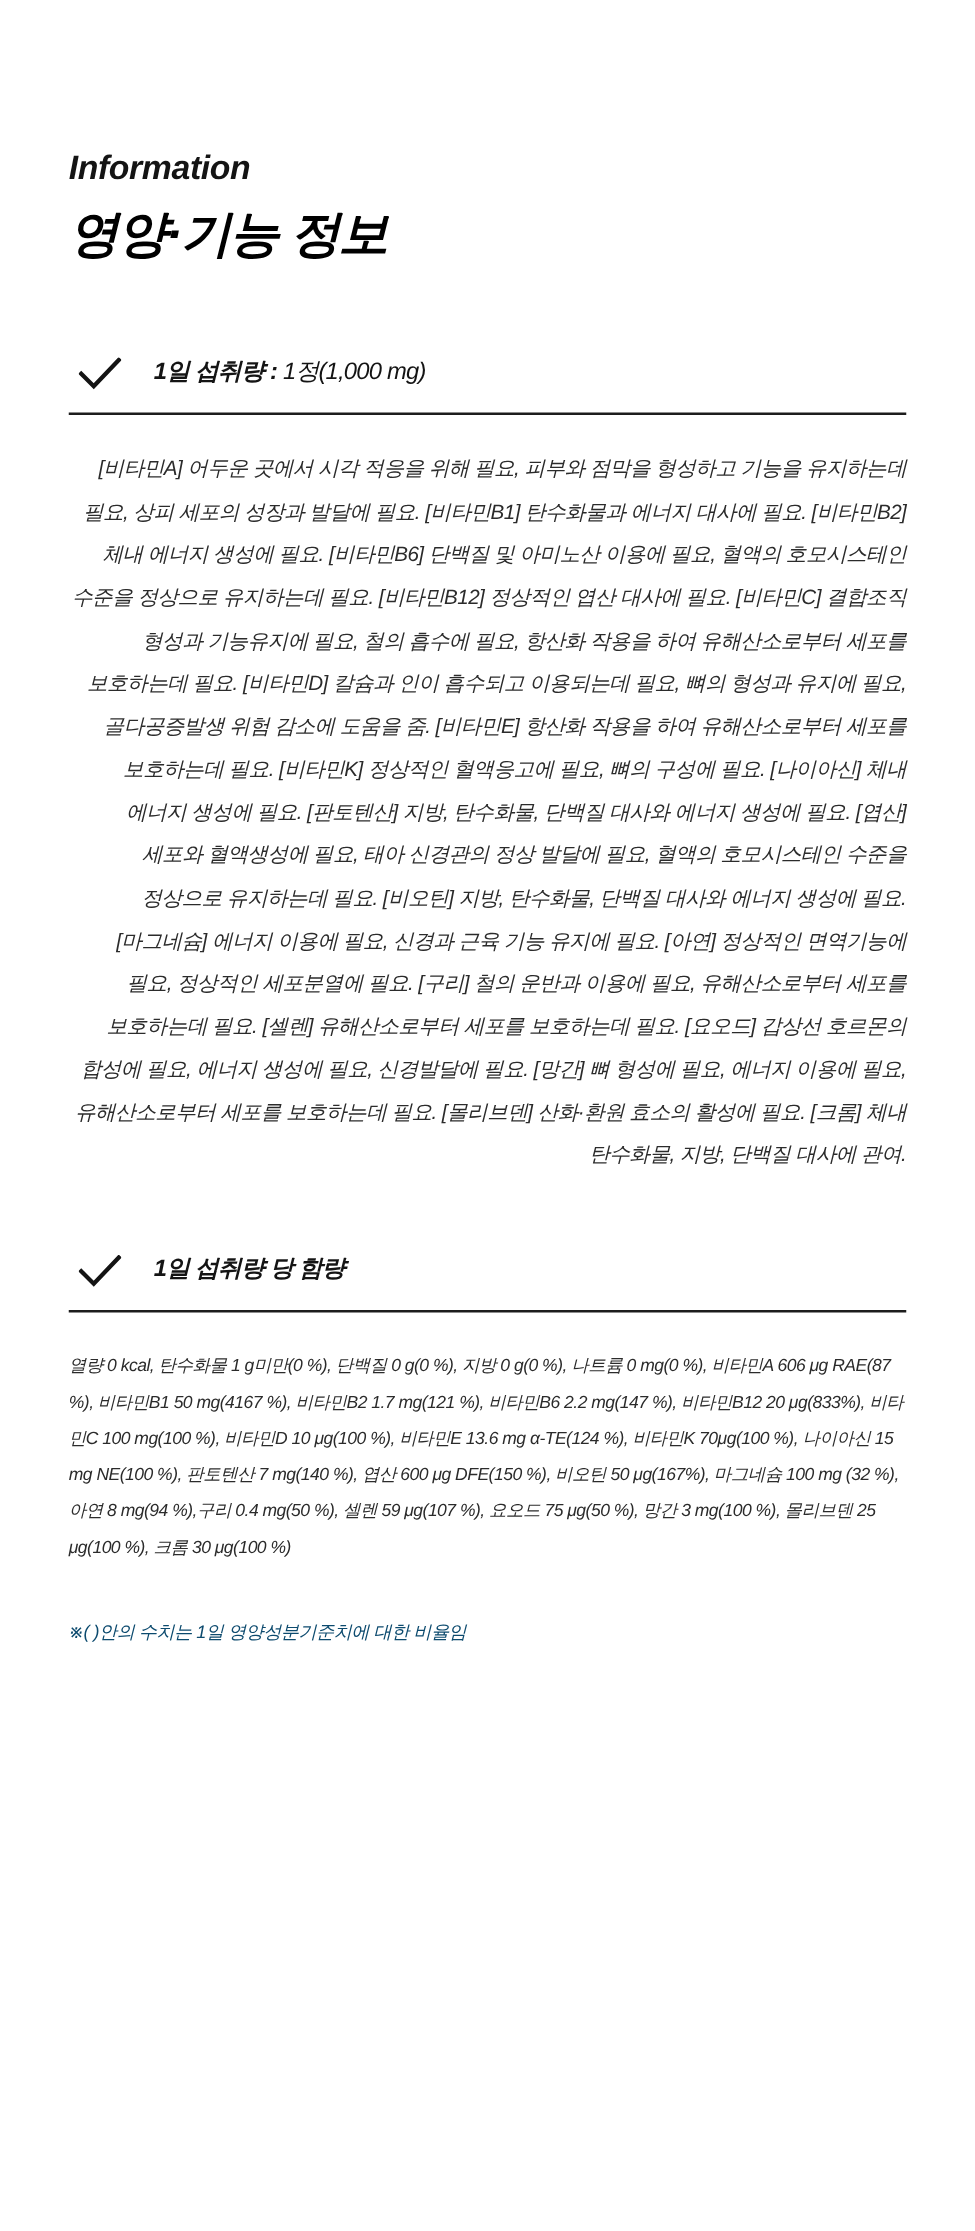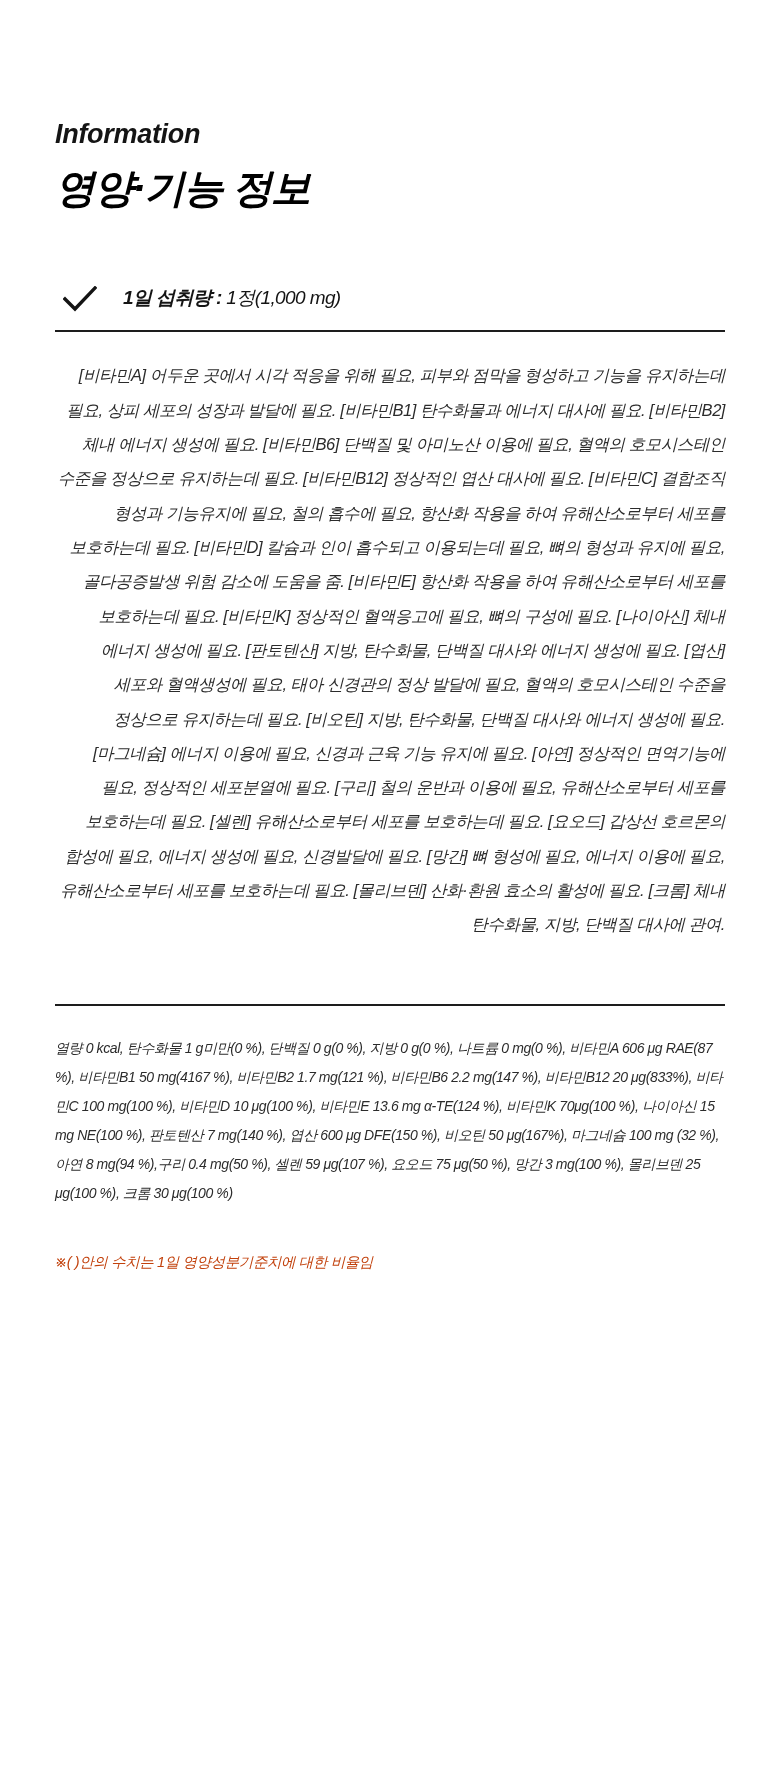--- a/index.html
+++ b/index.html
@@ -94,21 +94,21 @@
     letter-spacing: -0.4px;
     color: #2b2b2b;
     word-break: break-word;
     margin: 28px 0 0 0;
   }
 
   .footnote {
     font-size: 14.5px;
     line-height: 1.7;
     letter-spacing: -0.4px;
-    color: #c2410c;
+    color: #0c4a6e;
     margin: 42px 0 0 0;
   }
 </style>
 </head>
 <body>
 
 <div class="page">
 
   <div class="header">
     <div class="eyebrow">Information</div>
@@ -122,18 +122,26 @@
       </svg>
       <div class="section-title">
         <span>1일 섭취량 :</span><span class="normal"> 1정(1,000 mg)</span>
       </div>
     </div>
     <div class="rule"></div>
     <p class="body-text">[비타민A] 어두운 곳에서 시각 적응을 위해 필요, 피부와 점막을 형성하고 기능을 유지하는데 필요, 상피 세포의 성장과 발달에 필요. [비타민B1] 탄수화물과 에너지 대사에 필요. [비타민B2] 체내 에너지 생성에 필요. [비타민B6] 단백질 및 아미노산 이용에 필요, 혈액의 호모시스테인 수준을 정상으로 유지하는데 필요. [비타민B12] 정상적인 엽산 대사에 필요. [비타민C] 결합조직 형성과 기능유지에 필요, 철의 흡수에 필요, 항산화 작용을 하여 유해산소로부터 세포를 보호하는데 필요. [비타민D] 칼슘과 인이 흡수되고 이용되는데 필요, 뼈의 형성과 유지에 필요, 골다공증발생 위험 감소에 도움을 줌. [비타민E] 항산화 작용을 하여 유해산소로부터 세포를 보호하는데 필요. [비타민K] 정상적인 혈액응고에 필요, 뼈의 구성에 필요. [나이아신] 체내 에너지 생성에 필요. [판토텐산] 지방, 탄수화물, 단백질 대사와 에너지 생성에 필요. [엽산] 세포와 혈액생성에 필요, 태아 신경관의 정상 발달에 필요, 혈액의 호모시스테인 수준을 정상으로 유지하는데 필요. [비오틴] 지방, 탄수화물, 단백질 대사와 에너지 생성에 필요. [마그네슘] 에너지 이용에 필요, 신경과 근육 기능 유지에 필요. [아연] 정상적인 면역기능에 필요, 정상적인 세포분열에 필요. [구리] 철의 운반과 이용에 필요, 유해산소로부터 세포를 보호하는데 필요. [셀렌] 유해산소로부터 세포를 보호하는데 필요. [요오드] 갑상선 호르몬의 합성에 필요, 에너지 생성에 필요, 신경발달에 필요. [망간] 뼈 형성에 필요, 에너지 이용에 필요, 유해산소로부터 세포를 보호하는데 필요. [몰리브덴] 산화·환원 효소의 활성에 필요. [크롬] 체내 탄수화물, 지방, 단백질 대사에 관여.</p>
   </div>
 
   <div class="section second">
+    <div class="section-head">
+      <svg class="check-icon" viewBox="0 0 34 26" aria-hidden="true">
+        <path d="M2 13 L12 23 L32 2" fill="none" stroke="#141414" stroke-width="3.4" stroke-linecap="square" stroke-linejoin="miter"></path>
+      </svg>
+      <div class="section-title">
+        <span>1일 섭취량 당 함량</span>
+      </div>
+    </div>
     <div class="rule"></div>
     <p class="nutrition-text">열량 0 kcal, 탄수화물 1 g미만(0 %), 단백질 0 g(0 %), 지방 0 g(0 %), 나트륨 0 mg(0 %), 비타민A 606 μg RAE(87 %), 비타민B1 50 mg(4167 %), 비타민B2 1.7 mg(121 %), 비타민B6 2.2 mg(147 %), 비타민B12 20 μg(833%), 비타민C 100 mg(100 %), 비타민D 10 μg(100 %), 비타민E 13.6 mg α-TE(124 %), 비타민K 70μg(100 %), 나이아신 15 mg NE(100 %), 판토텐산 7 mg(140 %), 엽산 600 μg DFE(150 %), 비오틴 50 μg(167%), 마그네슘 100 mg (32 %), 아연 8 mg(94 %),구리 0.4 mg(50 %), 셀렌 59 μg(107 %), 요오드 75 μg(50 %), 망간 3 mg(100 %), 몰리브덴 25 μg(100 %), 크롬 30 μg(100 %)</p>
     <p class="footnote">※( )안의 수치는 1일 영양성분기준치에 대한 비율임</p>
   </div>
 
 </div>
 
 </body></html>

